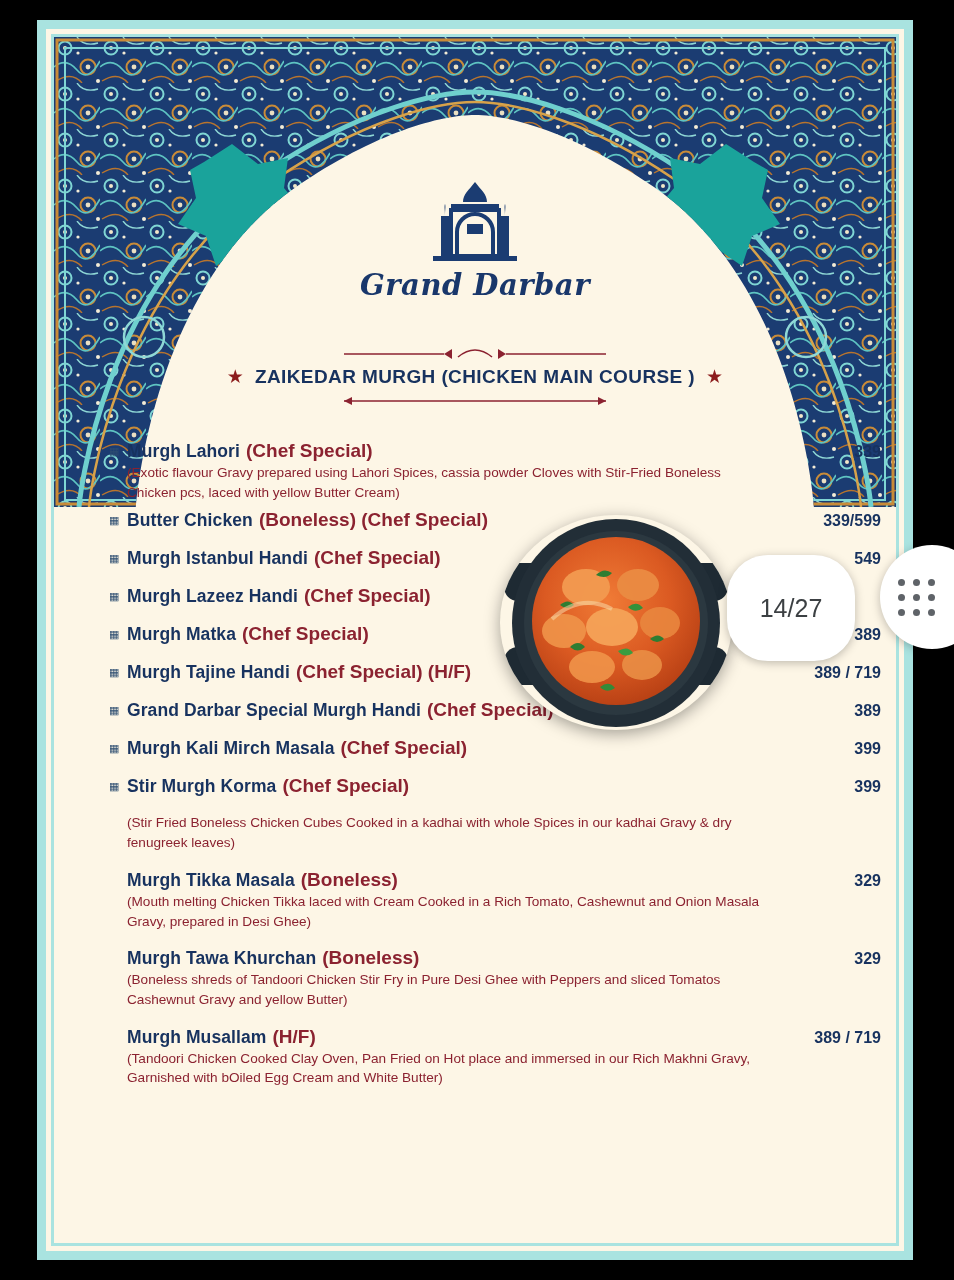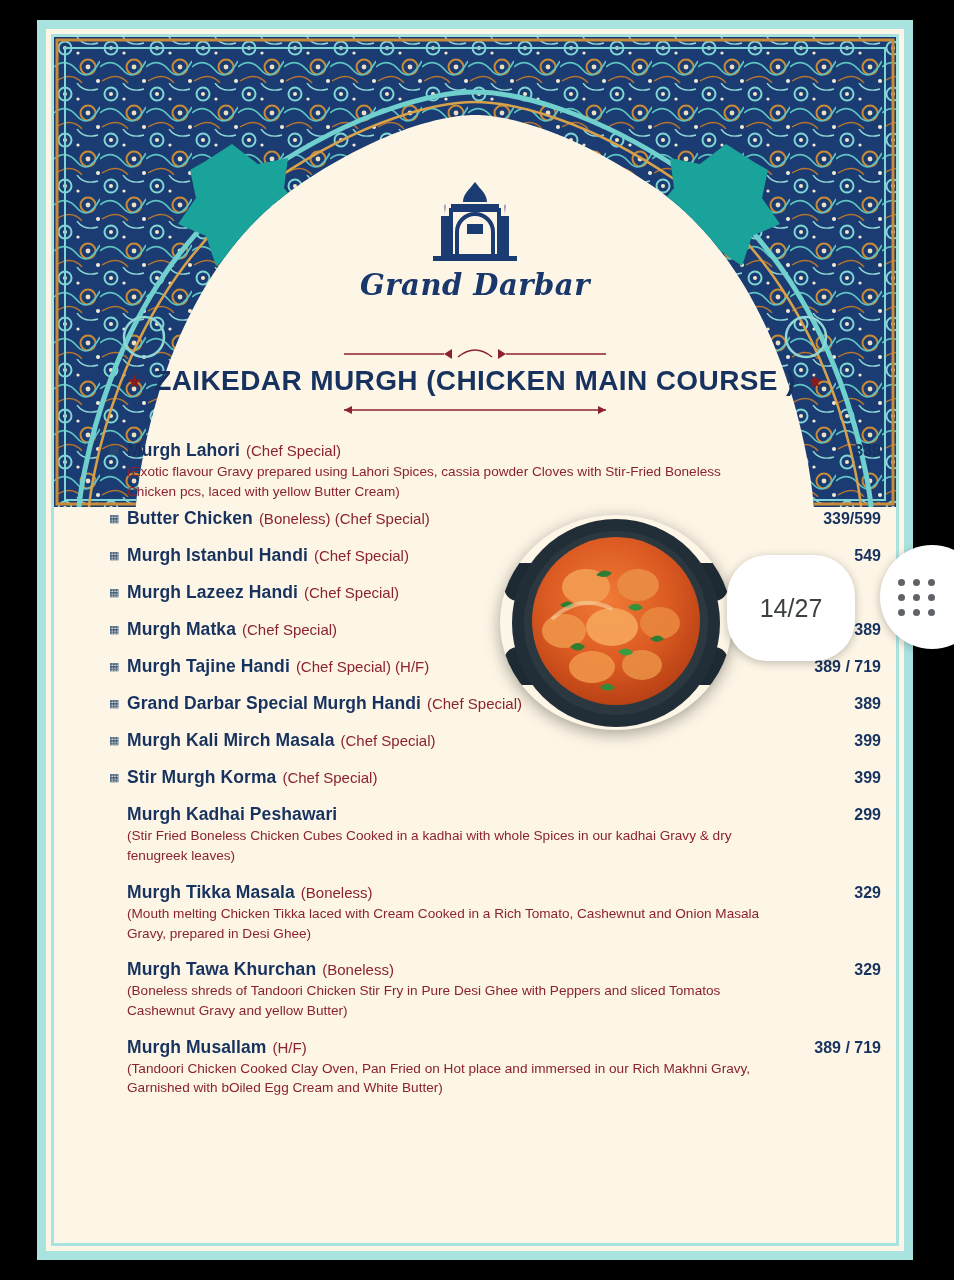--- a/index.html
+++ b/index.html
@@ -87,21 +87,21 @@
     z-index: 6;
     text-align: center;
   }
   #title-rule-top {
     width: 270px;
     height: 14px;
     margin: 0 auto 6px auto;
     position: relative;
   }
   #section-title {
-    font-size: 28px;
+    font-size: 19px;
     font-weight: bold;
     color: #17325f;
     letter-spacing: 0.4px;
     display: inline-block;
     vertical-align: middle;
   }
   .title-star {
     color: #8c1c1c;
     font-size: 19px;
     vertical-align: middle;
@@ -140,24 +140,24 @@
     position: relative;
     top: -2px;
   }
   .item-name {
     font-size: 17.5px;
     font-weight: bold;
     color: #17325f;
     letter-spacing: 0.1px;
   }
   .item-qual {
-    font-size: 15px;
+    font-size: 19px;
     color: #8b2230;
     margin-left: 6px;
-    font-weight: normal;
+    font-weight: bold;
   }
   .item-price {
     margin-left: auto;
     font-size: 16px;
     font-weight: bold;
     color: #17325f;
     padding-left: 14px;
   }
   .item-desc {
     font-size: 13.6px;
@@ -407,26 +407,20 @@
       <div class="menu-item spaced">
         <div class="item-head">
           <span class="veg-mark">▦</span>
           <span class="item-name">Stir Murgh Korma</span>
           <span class="item-qual">(Chef Special)</span>
           <span class="item-price">399</span>
         </div>
       </div>
 
       <div class="menu-item spaced no-mark">
-        <div class="item-head">
-          <span class="veg-mark">▦</span>
-          <span class="item-name">Murgh Kadhai Peshawari</span>
-          <span class="item-qual"></span>
-          <span class="item-price">299</span>
-        </div>
         <div class="item-desc">(Stir Fried Boneless Chicken Cubes Cooked in a kadhai with whole Spices in our kadhai Gravy &amp; dry fenugreek leaves)</div>
       </div>
 
       <div class="menu-item spaced no-mark">
         <div class="item-head">
           <span class="veg-mark">▦</span>
           <span class="item-name">Murgh Tikka Masala</span>
           <span class="item-qual">(Boneless)</span>
           <span class="item-price">329</span>
         </div>

